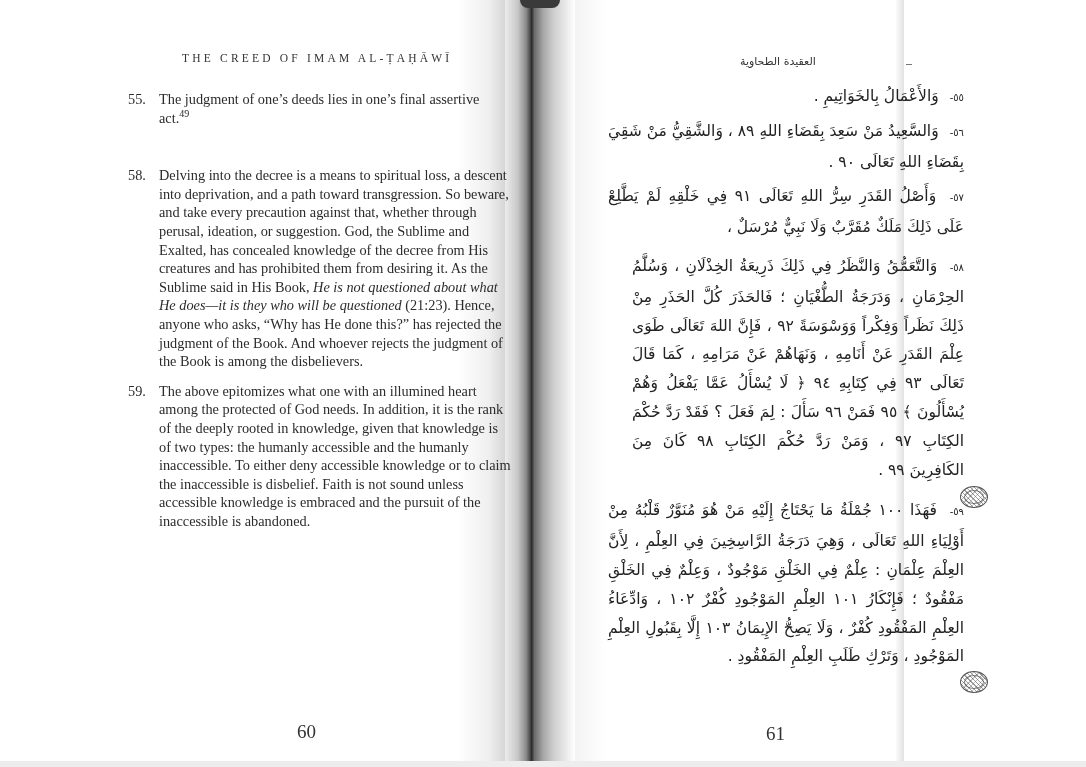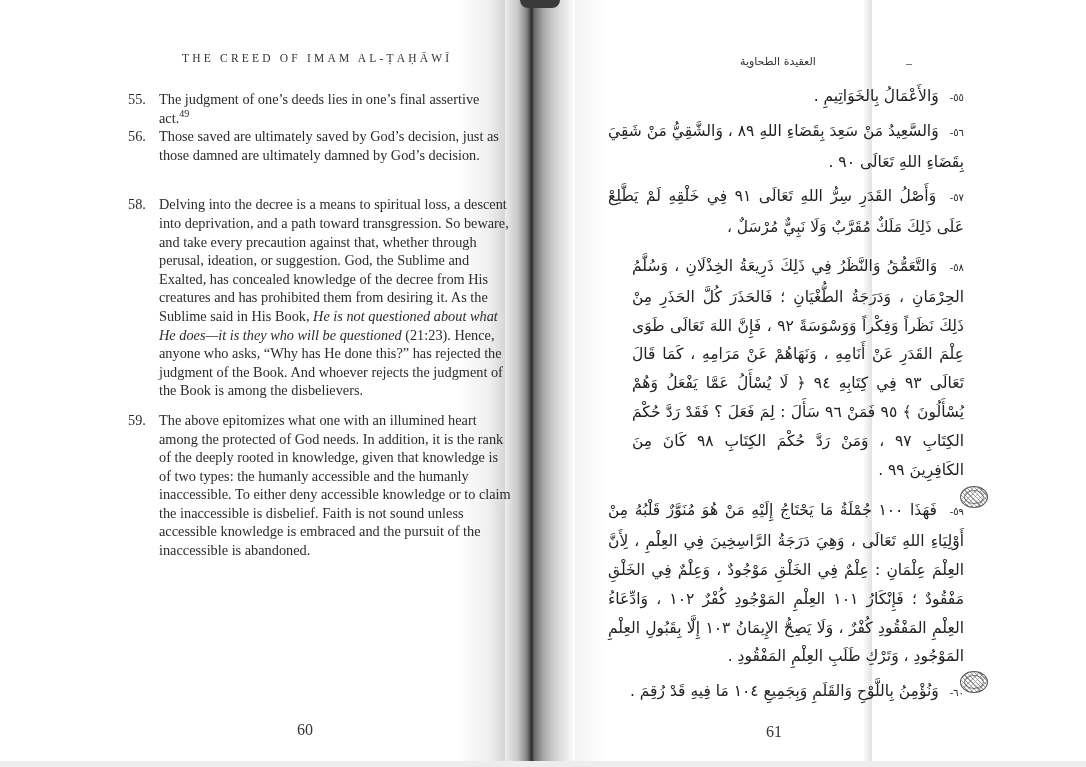--- a/index.html
+++ b/index.html
@@ -2,21 +2,21 @@
 <html><head>
 <meta charset="utf-8">
 <style>
   html, body { margin:0; padding:0; }
   body {
     width:1086px; height:767px; overflow:hidden; position:relative;
     background:#ffffff;
     font-family:"DejaVu Serif", serif;
     color:#2a2a2a;
   }
-  .spread { position:absolute; inset:0; width:872px; height:767px; }
+  .spread { position:absolute; inset:0; width:872px; height:767px;padding-left:32px; }
   .page-left {
     position:absolute; left:0; top:0; width:520px; height:767px;
     background:linear-gradient(to right, #ffffff 0%, #ffffff 88%, #efefef 94%, #cfcfcf 98%, #a9a9a9 100%);
   }
   .gutter {
     position:absolute; left:505px; top:0; width:70px; height:767px;
     background:linear-gradient(to right,
       #ececec 0%, #c8c8c8 18%, #8c8c8c 30%, #4a4a4a 36%, #2a2a2a 38%,
       #6a6a6a 42%, #a8a8a8 55%, #cfcfcf 70%, #ebebeb 88%, #ffffff 100%);
   }
@@ -48,26 +48,26 @@
     font-family:"Liberation Serif", serif;
     font-size:14.3px; line-height:18.6px; color:#2b2b2b;
   }
   .verse { position:relative; padding-left:31px; }
   .verse .num { position:absolute; left:0; top:0;text-align:right; }
   .verse .body sup { font-size:10px; line-height:0; vertical-align:super; }
   .verse .body em { font-style:italic; }
   .v55 { margin-top:0; }
   .v56 { margin-top:0; }
   .v57 { margin-top:29px; }
-  .v58 { margin-top:31px; }
+  .v58 { margin-top:39px; }
   .v59 { margin-top:11px; }
   .v60 { margin-top:28px; }
   .folio {
     position:absolute; font-family:"Liberation Serif", serif;
-    font-size:16px; color:#333;
+    font-size:19px; color:#333;
   }
   .folio-left { left:297px; top:721px; }
   .folio-right { left:766px; top:723px; }
 
   
   .running-head-ar {
     position:absolute; left:740px; top:55px;
     font-family:"DejaVu Sans", sans-serif; font-size:11px; color:#333;
     direction:rtl;
     text-align:center;
@@ -118,24 +118,20 @@
 
   <div class="running-head">THE CREED OF IMAM AL-ṬAḤĀWĪ</div>
 
   <div class="verses-left">
     <div class="verse v55">
       <span class="num">55.</span>
       <div class="body">
         <span>The judgment of one’s deeds lies in one’s final assertive act.</span><sup>49</sup>
       </div>
     </div>
-    <div class="verse v56">
-      <span class="num">56.</span>
-      <div class="body">Those saved are ultimately saved by God’s decision, just as those damned are ultimately damned by God’s decision.</div>
-    </div>
     <div class="verse v58">
       <span class="num">58.</span>
       <div class="body">
         <span>Delving into the decree is a means to spiritual loss, a descent into deprivation, and a path toward transgression. So beware, and take every precaution against that, whether through perusal, ideation, or suggestion. God, the Sublime and Exalted, has concealed knowledge of the decree from His creatures and has prohibited them from desiring it. As the Sublime said in His Book,</span>
         <em>He is not questioned about what He does—it is they who will be questioned</em>
         <span>(21:23). Hence, anyone who asks, “Why has He done this?” has rejected the judgment of the Book. And whoever rejects the judgment of the Book is among the disbelievers.</span>
       </div>
     </div>
     <div class="verse v59">
       <span class="num">59.</span>
@@ -162,23 +158,19 @@
       <span>وَأَصْلُ القَدَرِ سِرُّ اللهِ تَعَالَى ٩١ فِي خَلْقِهِ لَمْ يَطَّلِعْ عَلَى ذَلِكَ مَلَكٌ مُقَرَّبٌ وَلَا نَبِيٌّ مُرْسَلٌ ،</span>
     </div>
     <div class="verse-ar ar58">
       <span class="num-ar">٥٨-</span>
       <span>وَالتَّعَمُّقُ وَالنَّظَرُ فِي ذَلِكَ ذَرِيعَةُ الخِذْلَانِ ، وَسُلَّمُ الحِرْمَانِ ، وَدَرَجَةُ الطُّغْيَانِ ؛ فَالحَذَرَ كُلَّ الحَذَرِ مِنْ ذَلِكَ نَظَراً وَفِكْراً وَوَسْوَسَةً ٩٢ ، فَإِنَّ اللهَ تَعَالَى طَوَى عِلْمَ القَدَرِ عَنْ أَنَامِهِ ، وَنَهَاهُمْ عَنْ مَرَامِهِ ، كَمَا قَالَ تَعَالَى ٩٣ فِي كِتَابِهِ ٩٤ ﴿ لَا يُسْأَلُ عَمَّا يَفْعَلُ وَهُمْ يُسْأَلُونَ ﴾ ٩٥ فَمَنْ ٩٦ سَأَلَ : لِمَ فَعَلَ ؟ فَقَدْ رَدَّ حُكْمَ الكِتَابِ ٩٧ ، وَمَنْ رَدَّ حُكْمَ الكِتَابِ ٩٨ كَانَ مِنَ الكَافِرِينَ ٩٩ .</span>
     </div>
     <div class="verse-ar ar59">
       <span class="num-ar">٥٩-</span>
       <span>فَهَذَا ١٠٠ جُمْلَةُ مَا يَحْتَاجُ إِلَيْهِ مَنْ هُوَ مُنَوَّرٌ قَلْبُهُ مِنْ أَوْلِيَاءِ اللهِ تَعَالَى ، وَهِيَ دَرَجَةُ الرَّاسِخِينَ فِي العِلْمِ ، لِأَنَّ العِلْمَ عِلْمَانِ : عِلْمٌ فِي الخَلْقِ مَوْجُودٌ ، وَعِلْمٌ فِي الخَلْقِ مَفْقُودٌ ؛ فَإِنْكَارُ ١٠١ العِلْمِ المَوْجُودِ كُفْرٌ ١٠٢ ، وَادِّعَاءُ العِلْمِ المَفْقُودِ كُفْرٌ ، وَلَا يَصِحُّ الإِيمَانُ ١٠٣ إِلَّا بِقَبُولِ العِلْمِ المَوْجُودِ ، وَتَرْكِ طَلَبِ العِلْمِ المَفْقُودِ .</span>
     </div>
-    <div class="verse-ar ar60">
-      <span class="num-ar">٦٠-</span>
-      <span>وَنُؤْمِنُ بِاللَّوْحِ وَالقَلَمِ وَبِجَمِيعِ ١٠٤ مَا فِيهِ قَدْ رُقِمَ .</span>
-    </div>
   </div>
 
   <div class="seal seal-59"></div>
   <div class="seal seal-60"></div>
 
   <div class="folio folio-right">61</div>
 </div>
 
 </body></html>

